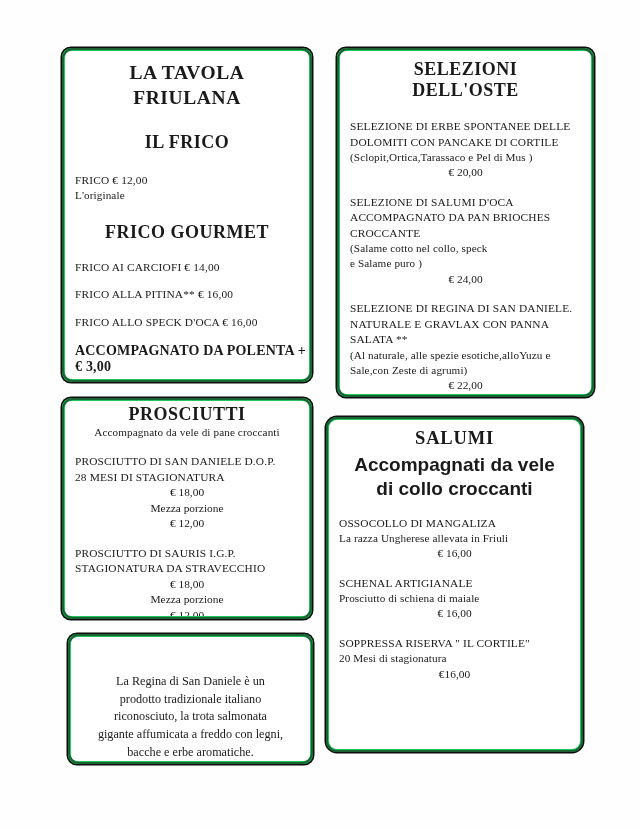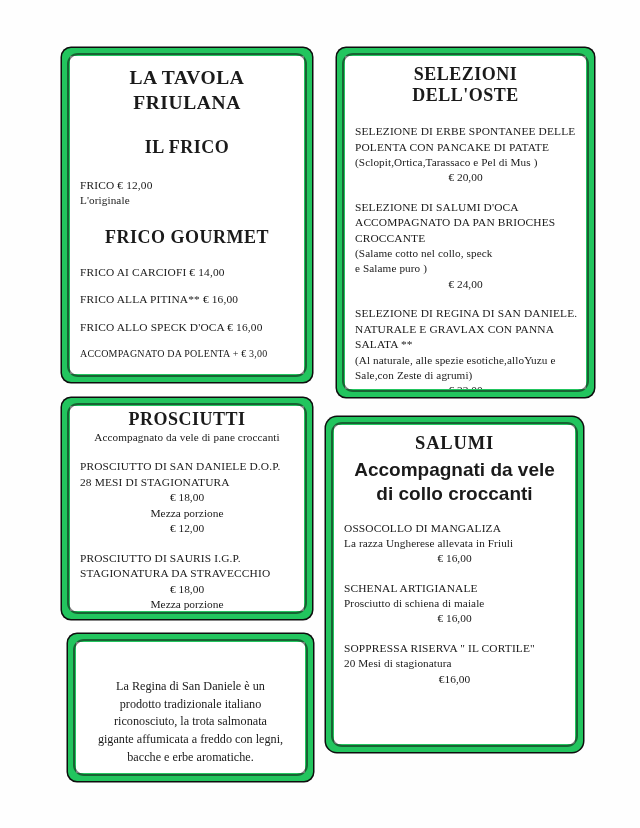--- a/index.html
+++ b/index.html
@@ -20,21 +20,21 @@
   .page {
     position: absolute;
     inset: 0;
     background: #fefefe;
   }
 
   
   .menu-box {
     position: absolute;
     background: #ffffff;
-    border: 8px solid #22c55e;
+    border: 3px solid #22c55e;
     border-radius: 9px;
     box-sizing: border-box;
     box-shadow: 0 0 0 1.5px #0d0d0d;
   }
   .menu-box::before {
     content: "";
     position: absolute;
     left: -3px; right: -3px; top: -3px; bottom: -3px;
     border: 2px solid #111;
     border-radius: 11px;
@@ -47,21 +47,21 @@
     height: 100%;
     box-sizing: border-box;
     overflow: hidden;
   }
 
   
   #box-tavola    { left: 62px;  top: 48px;  width: 250px; height: 334px; }
   #box-selezioni { left: 337px; top: 48px;  width: 257px; height: 349px; }
   #box-prosciutti{ left: 62px;  top: 398px; width: 250px; height: 221px; font-family: Liberation Serif, serif; }
   #box-salumi    { left: 326px; top: 417px; width: 257px; height: 335px; border-radius: 11px; }
-  #box-regina    { left: 68px;  top: 634px; width: 245px; height: 147px; }
+  #box-regina    { left: 68px;  top: 634px; width: 245px; height: 130px; }
 
   
   .title-main {
     text-align: center;
     font-weight: bold;
     font-size: 19.5px;
     letter-spacing: .6px;
     line-height: 1.28;
     margin: 0;
     font-family: "Liberation Serif", "DejaVu Serif", serif;
@@ -101,22 +101,22 @@
     margin: 0;
     letter-spacing: .1px;
   }
   .price-center {
     text-align: center;
     font-size: 11.4px;
     line-height: 1.36;
     margin: 0;
   }
   .bold-line {
-    font-weight: normal;
-    font-size: 10px;
+    font-weight: bold;
+    font-size: 14px;
     letter-spacing: .2px;
     margin: 0;
   }
   .center { text-align: center; }
 
   .pad-l  { padding-left: 10px; }
   .spacer-md { height: 14px; }
 
   .regina-text {
     text-align: center;
@@ -162,21 +162,21 @@
   <div class="menu-box" id="box-selezioni">
     <div class="box-inner">
       <div style="height:8px"></div>
       <div class="title-section">SELEZIONI</div>
       <div class="title-section">DELL'OSTE</div>
 
       <div style="height:18px"></div>
 
       <div>
         <div class="item-line pad-l">SELEZIONE DI ERBE SPONTANEE DELLE</div>
-        <div class="item-line pad-l">POLENTA CON PANCAKE DI PATATE</div>
+        <div class="item-line pad-l">DOLOMITI CON PANCAKE DI CORTILE</div>
         <div class="item-sub pad-l">(Sclopit,Ortica,Tarassaco e Pel di Mus )</div>
         <div class="price-center">€ 20,00</div>
       </div>
 
       <div class="spacer-md"></div>
 
       <div>
         <div class="item-line pad-l">SELEZIONE DI SALUMI D'OCA</div>
         <div class="item-line pad-l">ACCOMPAGNATO DA PAN BRIOCHES</div>
         <div class="item-line pad-l">CROCCANTE</div>

